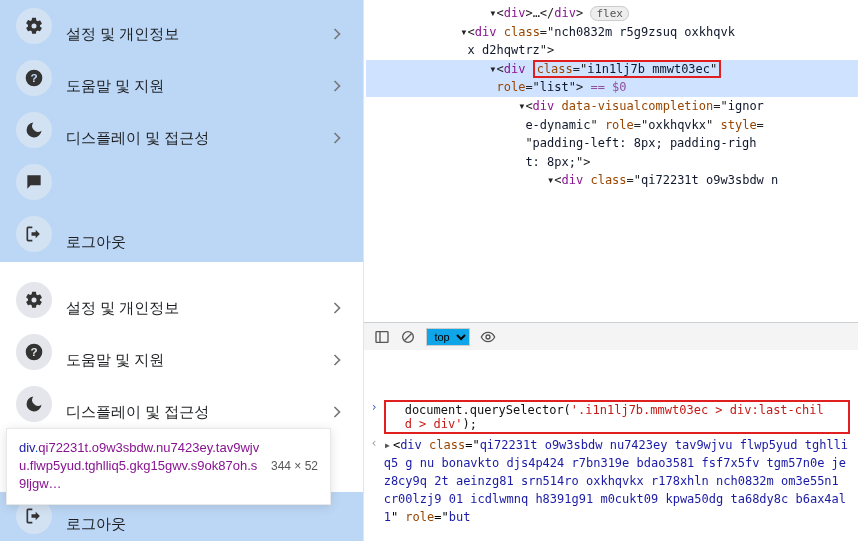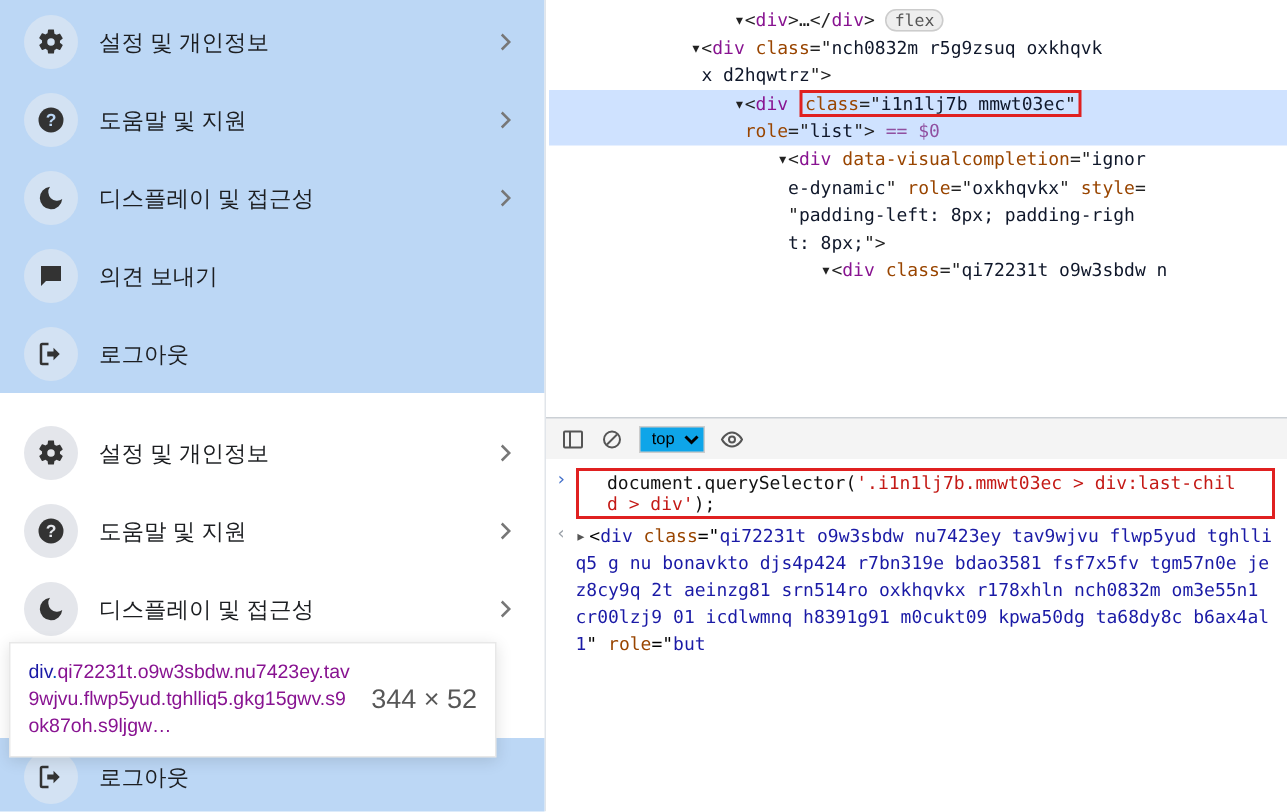--- a/index.html
+++ b/index.html
@@ -1,34 +1,34 @@
 <!DOCTYPE html>
 <html><head>
 <meta charset="utf-8">
 <style>
   * { margin: 0; padding: 0; box-sizing: border-box; }
   body { font-family: "Segoe UI", "Malgun Gothic", sans-serif; background: #fff; width: 858px; height: 541px; overflow: hidden; }
   .container { display: flex; width: 100%; height: 100%; }
   .left { width: 377px; display: flex; flex-direction: column; }
   .menu-top { background: #bcd7f5; padding-top: 2px; }
-  .menu-item { display: flex; align-items: center; padding: 10px 16px; height: 52px; }
+  .menu-item { display: flex; align-items: flex-end; padding: 10px 16px; height: 52px; }
   .menu-item .icon-wrap { width: 36px; height: 36px; border-radius: 50%; background: #e4e6eb; display: flex; align-items: center; justify-content: center; flex-shrink: 0; }
   .menu-top .menu-item .icon-wrap { background: #d3e2f3; }
   .menu-icon { width: 20px; height: 20px; fill: #333; }
   .menu-item .label { margin-left: 14px; flex: 1; color: #1c1e21; font-size: 15px; }
   .menu-item .chev { width: 20px; height: 20px; stroke: #777; fill: none; }
   .menu-bottom { padding-top: 14px; position: relative; }
   .menu-bottom .menu-item.active { background: #bcd7f5; }
   .tooltip { position: absolute; left: 6px; top: 166px; background: #fff; border: 1px solid rgba(0,0,0,.09); box-shadow: 0 2px 10px rgba(0,0,0,.12); padding: 10px 12px; width: 325px; font-size: 13px; line-height: 1.4; z-index: 10; display:flex; }
   .tooltip .sel { color: #004dc1; word-break: break-all; }
   .tooltip .tag { color: #1a1aa6; }
   .tooltip .cls { color: #881391; }
-  .tooltip .dim { color: #575757; margin-left: 10px; white-space: nowrap; font-size:18px; align-self:center; }
-
-  .right { width: 513px; display: flex; flex-direction: column; border-left: 1px solid #e1e5ea; }
+  .tooltip .dim { color: #575757; margin-left: 10px; white-space: nowrap; font-size:12px; align-self:center; }
+
+  .right { width: 513px; display: flex; flex-direction: column; border-left: 1px solid #e1e5ea; gap: 44px; }
   .elements-panel { flex: 0 0 278px; overflow: hidden; background: #fff; font-family: Menlo, Consolas, monospace; font-size: 12px; line-height: 1.55; color: #222; padding: 4px 0 4px 2px; }
   .elements-panel .line { white-space: pre; }
   .elements-panel .pill { background: #eee; border:1px solid #ccc; padding: 0 5px; border-radius: 12px; font-size: 11px; color:#555; }
   .tag-b { color: #881391; }
   .attr-n { color: #994500; }
   .attr-v { color: #0f172a; }
   .sel-box { border: 2px solid #e02020; padding: 0 2px; }
   .sel-hl { background: #cfe2ff; }
   .eq0 { color: #9050a0; }
 
@@ -89,21 +89,20 @@
         <svg class="chev" viewBox="0 0 24 24" stroke-width="2">
             <polyline points="9 6 15 12 9 18"></polyline>
           </svg>
       </div>
       <div class="menu-item">
         <span class="icon-wrap">
             <svg class="menu-icon" viewBox="0 0 24 24">
               <path d="M4 4h16v12H8l-4 4V4Zm5 5h2v4H9V9Zm0-3h2v2H9V6Z"></path>
             </svg>
           </span>
-        <span class="label">의견 보내기</span>
       </div>
       <div class="menu-item">
         <span class="icon-wrap">
             <svg class="menu-icon" viewBox="0 0 24 24">
               <path d="M10 3H5a2 2 0 0 0-2 2v14a2 2 0 0 0 2 2h5v-2H5V5h5V3Zm4 4 5 5-5 5v-3H9v-4h5V7Z"></path>
             </svg>
           </span>
         <span class="label">로그아웃</span>
       </div>
     </div>

